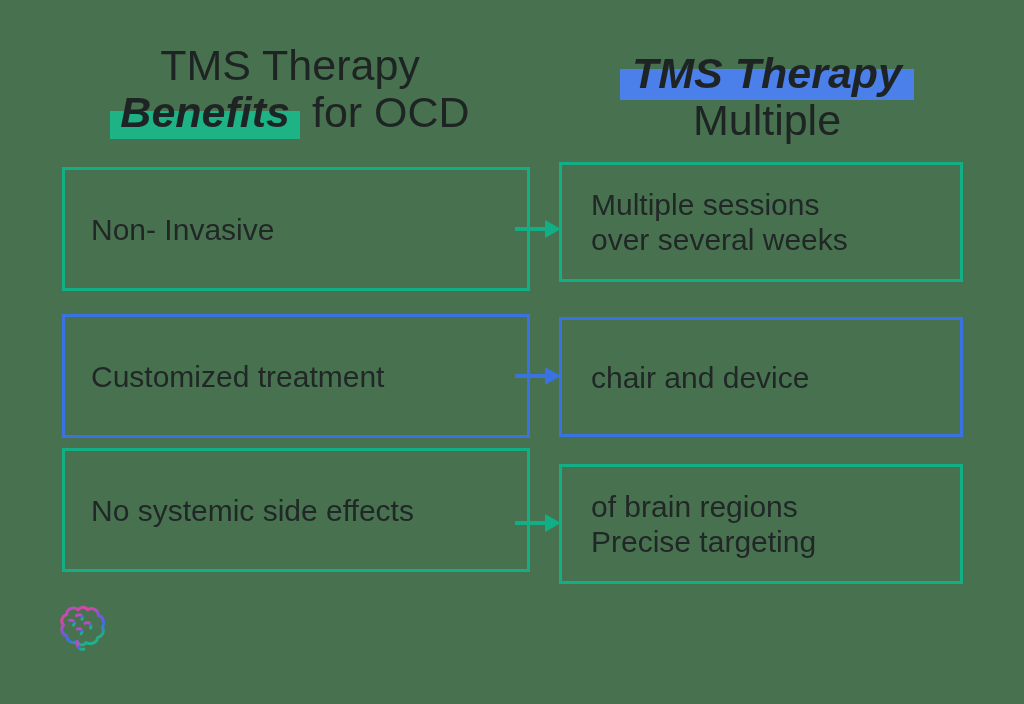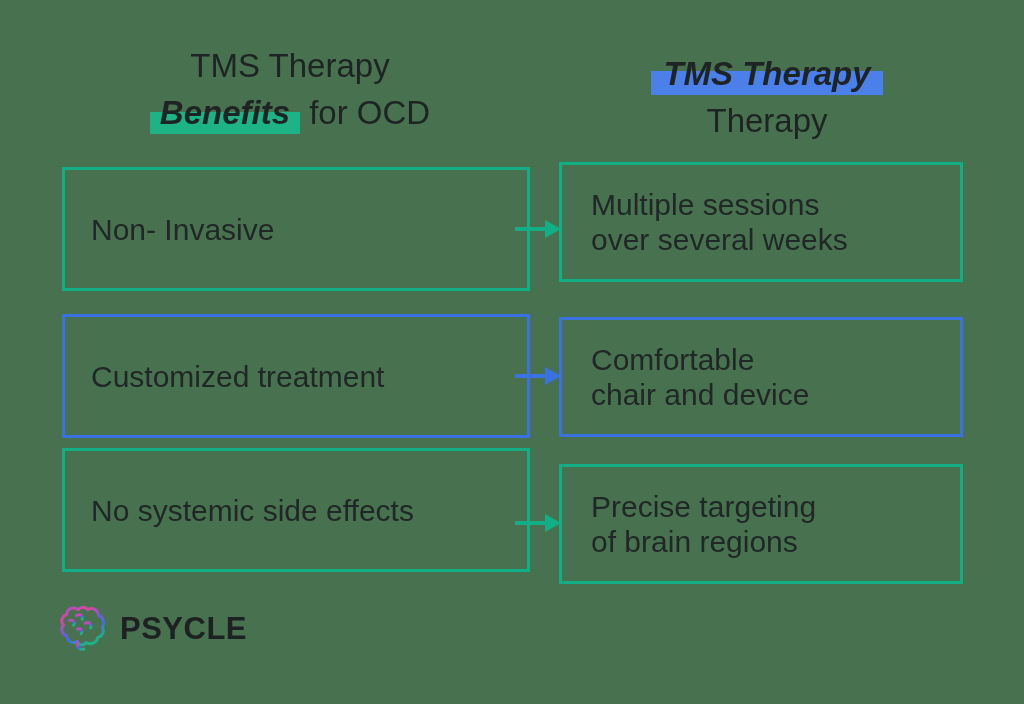--- a/index.html
+++ b/index.html
@@ -1,21 +1,21 @@
 <!DOCTYPE html>
 <html><head>
 <meta charset="utf-8">
 <style>
   html,body{margin:0;padding:0;background:#48724F;}
   .stage{
     position:relative;width:1024px;height:704px;background:#48724F;
     font-family:"Liberation Sans",sans-serif;color:#1F2424;overflow:hidden;
   }
   
-  .heading{position:absolute;text-align:center;font-size:33px;line-height:47px;color:#1E2323;}
+  .heading{position:absolute;text-align:center;font-size:43px;line-height:47px;color:#1E2323;}
   .h-benefits{left:52px;top:42px;width:476px;}
   .h-process{left:557px;top:50px;width:420px;}
   .bi{font-weight:bold;font-style:italic;}
   .hl-green{background:linear-gradient(to bottom,transparent 46%,#1EB385 46%);padding:0 10px 3px 10px;margin-top:40px;}
   .hl-blue{background:linear-gradient(to bottom,transparent 40%,#4B80EA 40%);padding:0 12px 3px 12px;}
   
   .box{
     position:absolute;box-sizing:border-box;border:3px solid;
     display:flex;flex-direction:column;justify-content:center;
     font-size:30px;line-height:35px;color:#212727;background:transparent;
@@ -44,21 +44,21 @@
     <div>
       <span class="bi hl-green">Benefits</span>
       <span>for OCD</span>
     </div>
   </div>
 
   <div class="heading h-process">
     <div>
       <span class="bi hl-blue">TMS Therapy</span>
     </div>
-    <div>Therapy</div>
+    <div>Multiple</div>
   </div>
 
   <div class="box benefit b1 green">
     <div>Non- Invasive</div>
   </div>
   <svg class="arrow a1 c-green" viewBox="0 0 46 24">
     <line x1="0" y1="12" x2="31" y2="12" stroke="currentColor" stroke-width="4"></line>
     <polygon points="30,3 46,12 30,21" fill="currentColor"></polygon>
   </svg>
   <div class="box process p1 green">
@@ -67,34 +67,33 @@
   </div>
 
   <div class="box benefit b2 blue">
     <div>Customized treatment</div>
   </div>
   <svg class="arrow a2 c-blue" viewBox="0 0 46 24">
     <line x1="0" y1="12" x2="31" y2="12" stroke="currentColor" stroke-width="4"></line>
     <polygon points="30,3 46,12 30,21" fill="currentColor"></polygon>
   </svg>
   <div class="box process p2 blue">
-    <div>Comfortable</div>
     <div>chair and device</div>
   </div>
 
   <div class="box benefit b3 green">
     <div>No systemic side effects</div>
   </div>
   <svg class="arrow a3 c-green" viewBox="0 0 46 24">
     <line x1="0" y1="12" x2="31" y2="12" stroke="currentColor" stroke-width="4"></line>
     <polygon points="30,3 46,12 30,21" fill="currentColor"></polygon>
   </svg>
   <div class="box process p3 green">
+    <div>of brain regions</div>
     <div>Precise targeting</div>
-    <div>of brain regions</div>
   </div>
 
   <div class="logo">
     <svg width="50" height="54" viewBox="0 0 52 54">
       <defs>
         <linearGradient id="brainGrad" x1="0" y1="0" x2="0.55" y2="1">
           <stop offset="0" stop-color="#A44FD2"></stop>
           <stop offset="0.28" stop-color="#D8489F"></stop>
           <stop offset="0.55" stop-color="#7A57DA"></stop>
           <stop offset="0.75" stop-color="#3E6FE0"></stop>
@@ -103,16 +102,15 @@
       </defs>
       <g fill="none" stroke="url(#brainGrad)" stroke-width="3" stroke-linecap="round" stroke-linejoin="round">
         <path d="M21 7 C16 3 9 6 9 12 C4 13 2 20 6 23 C2 26 4 33 9 34 C9 39 15 43 20 40 C21 44 27 45 29 41 C34 44 41 41 41 36 C46 35 49 29 46 25 C49 21 47 14 42 13 C42 7 35 4 31 7 C28 3 24 4 21 7 Z"></path>
         <path d="M20 40 C19 45 22 49 27 48"></path>
         <path d="M19 13 C23 11 26 13 25 17"></path>
         <path d="M12 18 C16 17 18 20 16 23"></path>
         <path d="M28 21 C32 19 35 22 34 26"></path>
         <path d="M20 27 C24 26 26 29 24 32"></path>
       </g>
     </svg>
-    <span class="brand">PSYCLE</span>
   </div>
 
 </div>
 
 </body></html>

